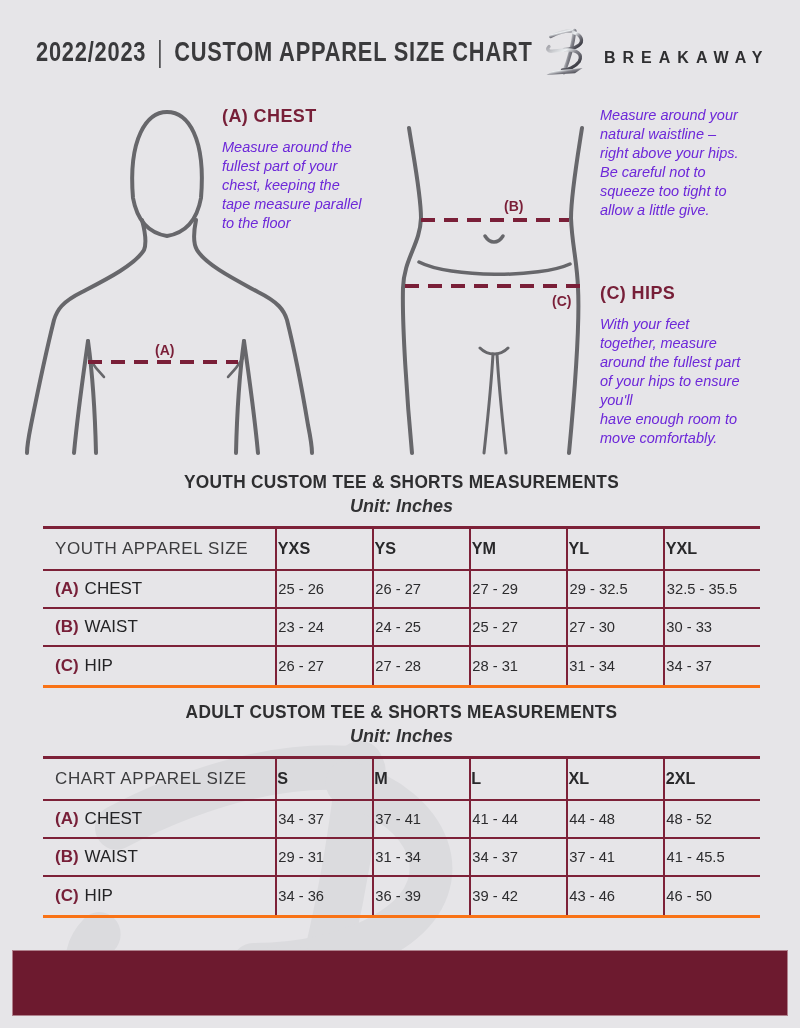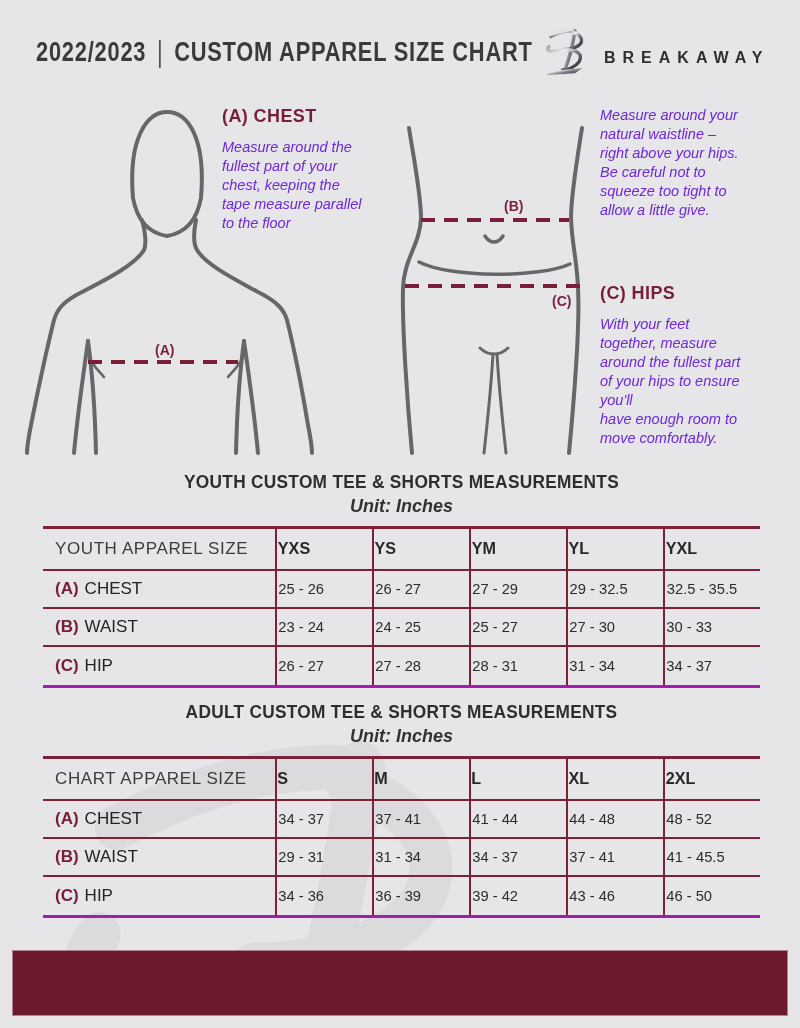--- a/index.html
+++ b/index.html
@@ -53,21 +53,21 @@
   .sec-youth { top:472px; }
   .sec-adult { top:702px; }
   .tbl-title { display:block; text-align:center; font-size:18px; font-weight:bold;
     color:#2e2e30; letter-spacing:0.3px; transform:scaleX(0.96); }
   .tbl-unit { display:block; text-align:center; font-size:18px; font-style:italic;
     font-weight:bold; color:#323234; margin-top:3px; margin-bottom:9px; }
   .tbl {
     display:grid;
     grid-template-columns:232px 97px 97px 97px 97px 97px;
     grid-template-rows:42px 38px 38px 38px;
-    border-top:3px solid #7d2138; border-bottom:3px solid #a21caf;
+    border-top:3px solid #7d2138; border-bottom:3px solid #f97316;
   }
   .cell { display:flex; align-items:center; justify-content:flex-start;
     font-size:15.5px; color:#2c2c2e; }
   .cell.bb { border-bottom:2px solid #7d2138; }
   .cell.bl { border-left:2px solid #7d2138; }
   .cell.lh { justify-content:flex-start; padding-left:12px; font-size:17px;
     color:#3c3c3e; letter-spacing:0.6px; }
   .cell.hc { font-weight:bold; font-size:17px; color:#28282a; }
   .cell.rl { justify-content:flex-start; padding-left:12px; font-size:17px; color:#232325; }
   .cell.rl .pref { font-weight:bold; color:#771f38; margin-right:6px; }

